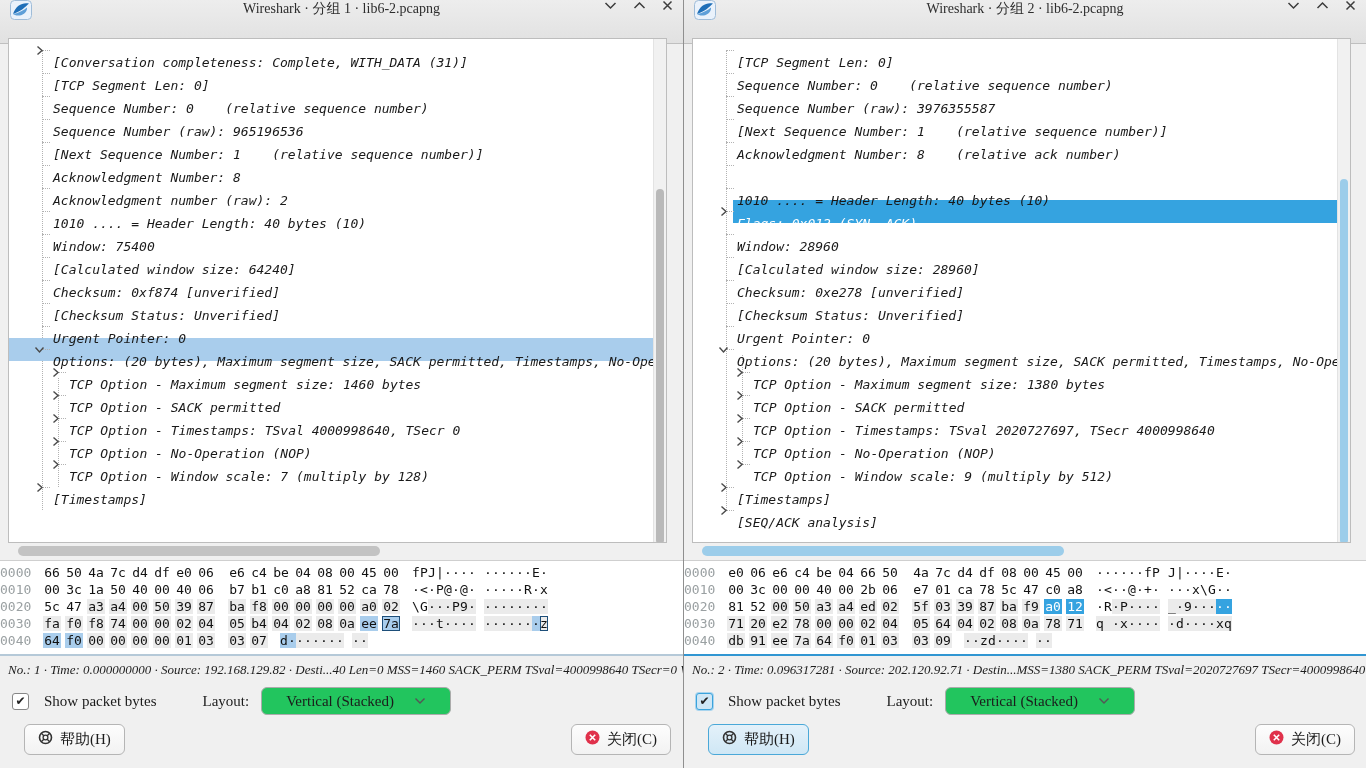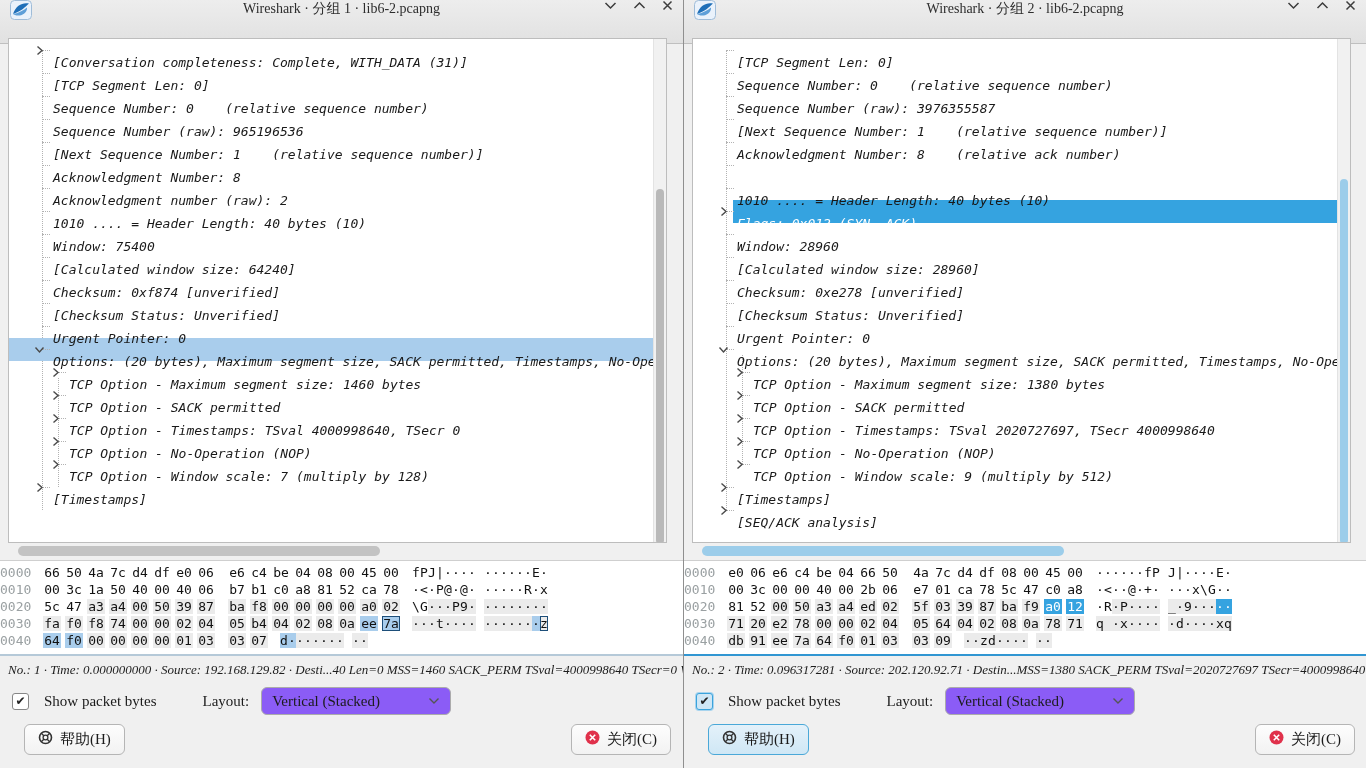--- a/index.html
+++ b/index.html
@@ -76,22 +76,22 @@
                 white-space: nowrap; overflow: hidden; }
   .controls { position: absolute; left: 0; top: 685px; width: 683px; height: 32px;
               display: flex; align-items: center; padding-left: 12px; font-size: 15px;
               color: #1b1b1b; }
   .cbox { width: 17px; height: 17px; border: 1px solid #878787; border-radius: 3px;
           background: #fff; display: inline-flex; align-items: center; justify-content: center; }
   .check { font-family: "DejaVu Sans", sans-serif; font-size: 12px; color: #222; line-height: 1; }
   .cblabel { margin-left: 15px; }
   .laylab { margin-left: 46px; }
   .select { margin-left: 12px; width: 190px; height: 28px; border: 1px solid #ababab;
-            border-radius: 6px; background: #8b5cf6; display: inline-flex; align-items: center;
-            padding: 0 10px; }
+            border-radius: 6px; background: #22c55e; display: inline-flex; align-items: center;
+            padding: 0 24px; }
   .select .chev { margin-left: auto; display: inline-flex; }
   .btnrow { position: absolute; left: 0; top: 720px; width: 683px; height: 48px; }
   .btn { position: absolute; top: 4px; height: 31px; border: 1px solid #b5b5b5;
          border-radius: 6px; background: linear-gradient(#fdfdfd,#f2f2f2);
          display: inline-flex; align-items: center; gap: 7px; padding: 0 13px;
          font-family: "Liberation Serif", serif; font-size: 15px; color: #1b1b1b; }
   .btn.help { left: 24px; }
   .btn.close { right: 12px; }
 
   

